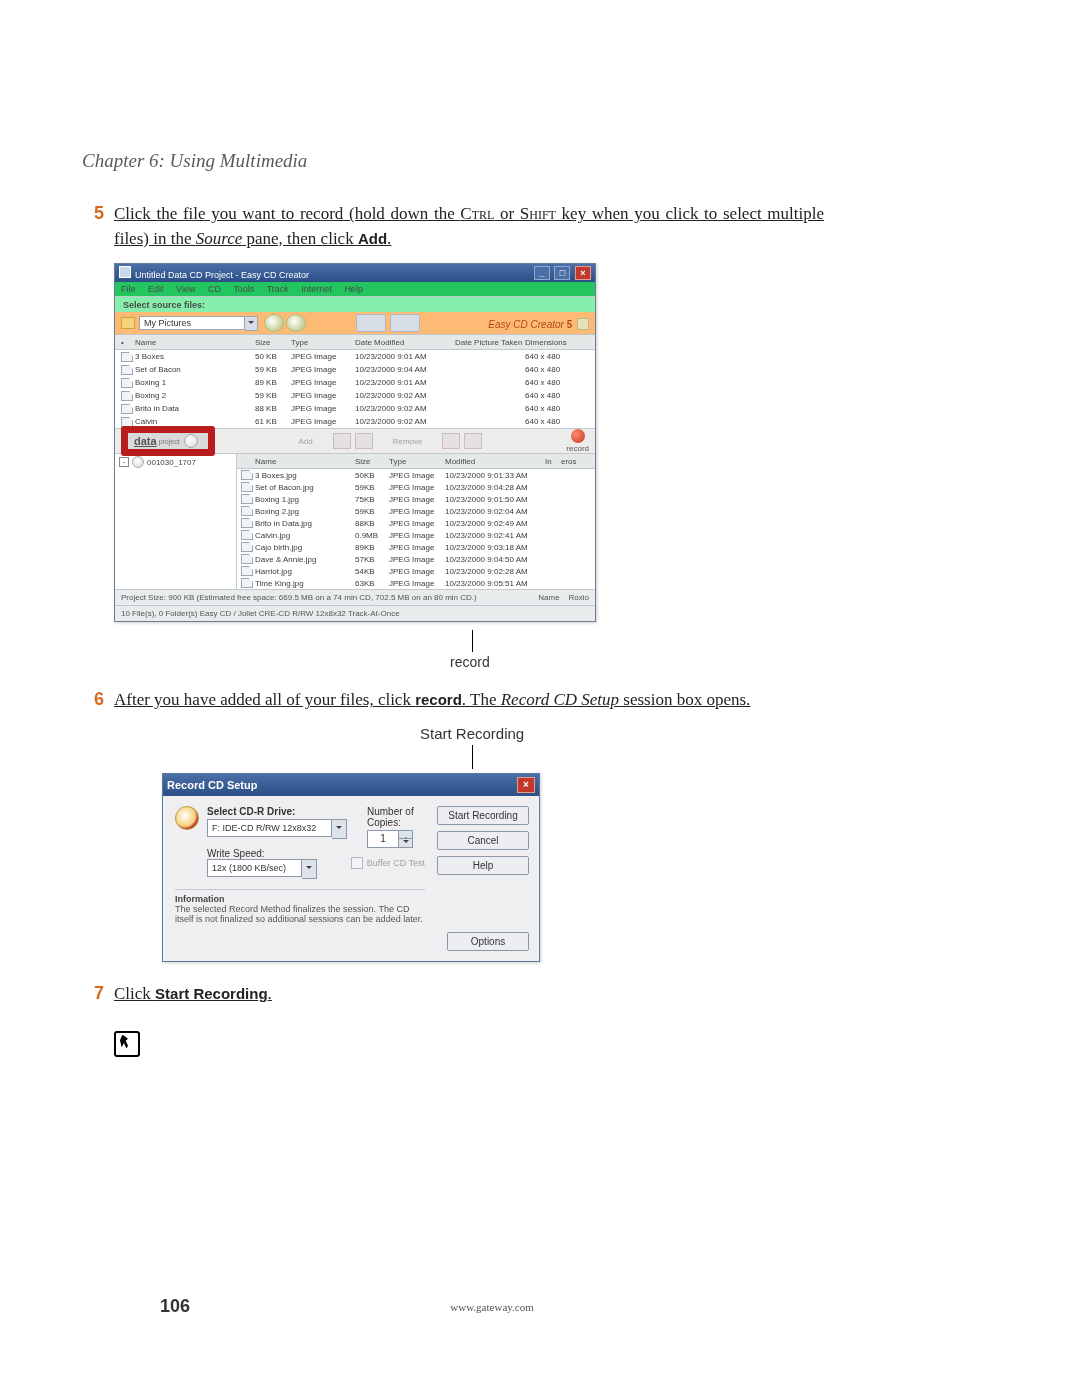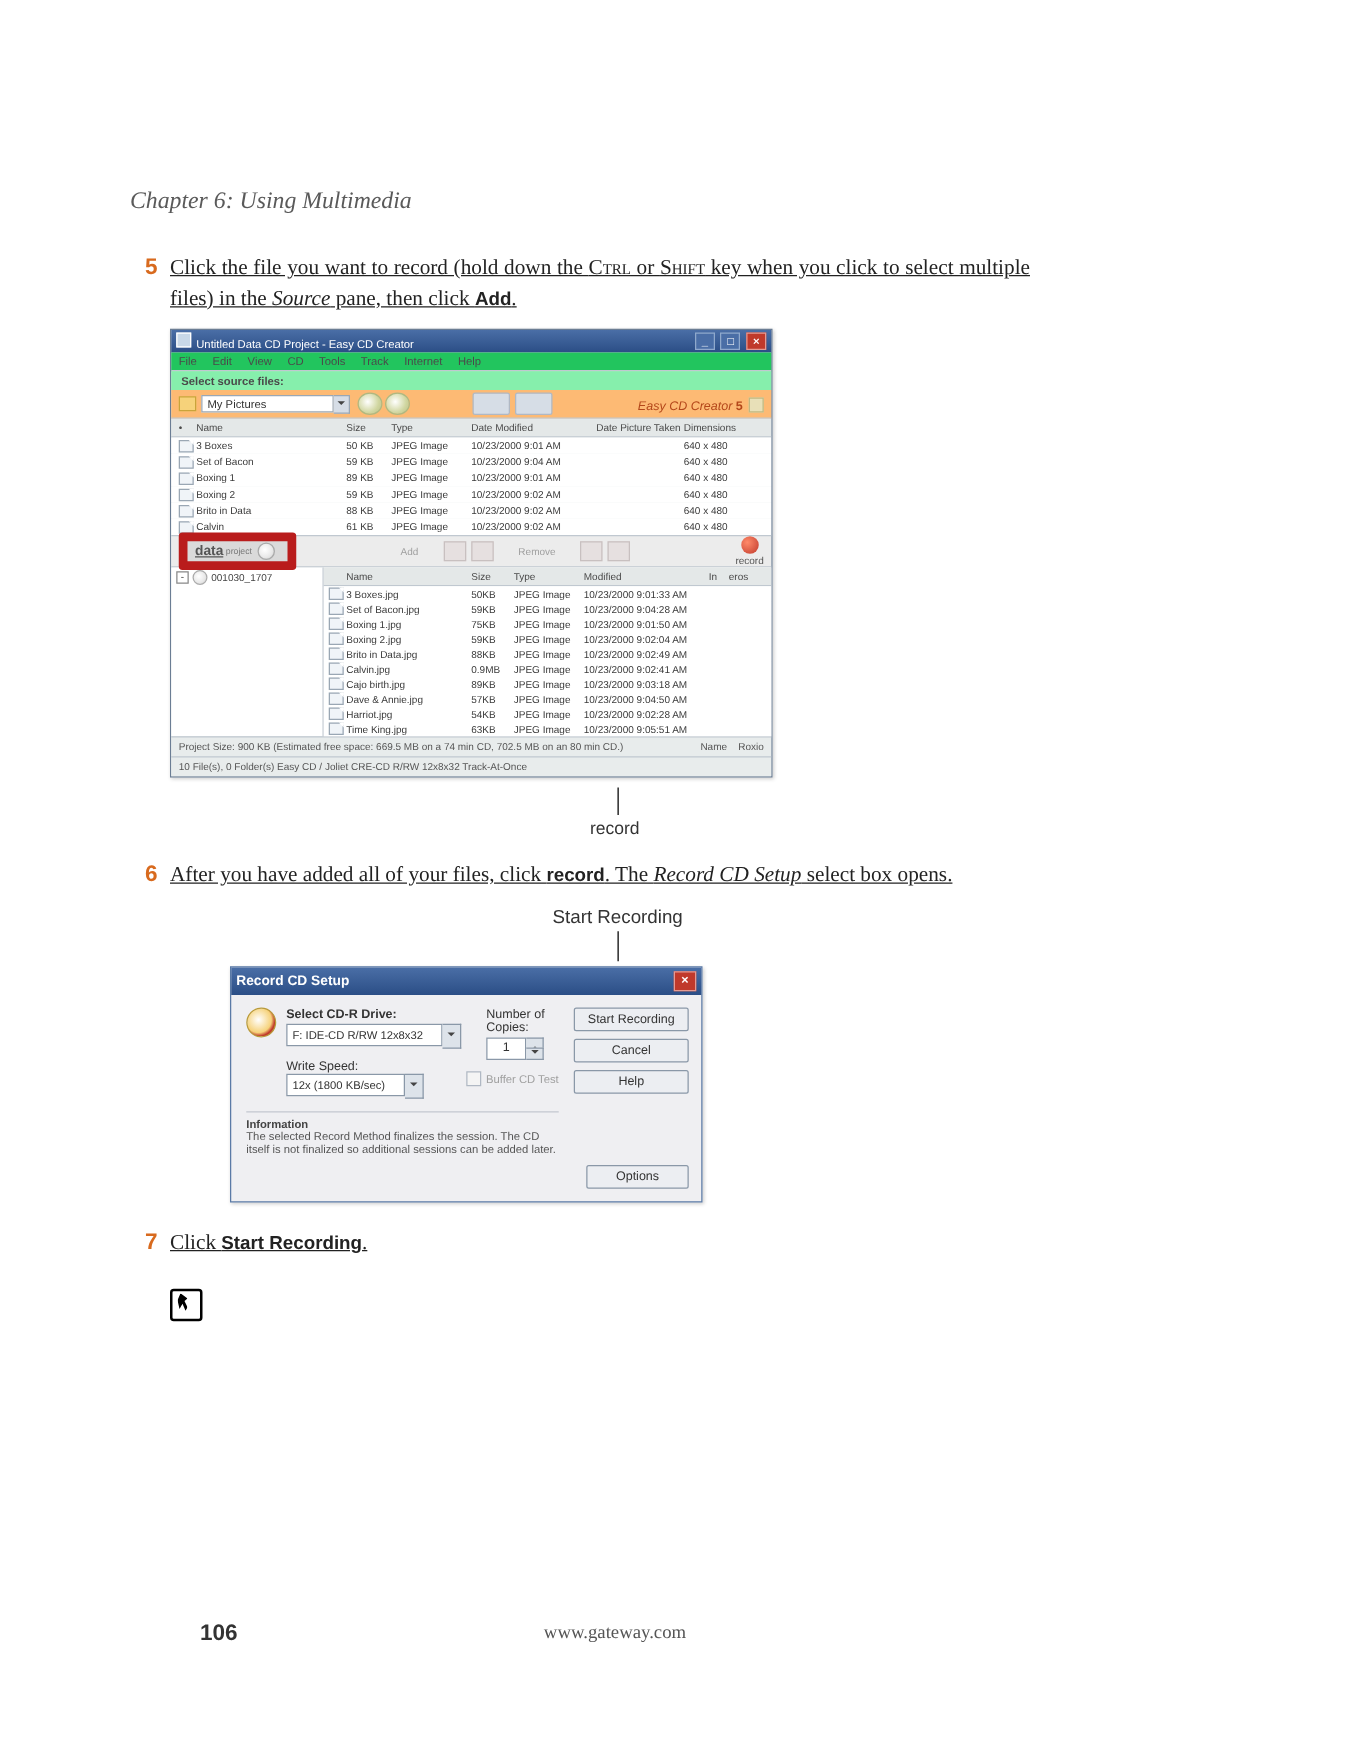--- a/index.html
+++ b/index.html
@@ -7,21 +7,21 @@
     padding: 0;
     background: #fff;
     font-family: Georgia, "Times New Roman", serif;
     color: #333;
   }
   .page {
     width: 984px;
     height: 1397px;
     position: relative;
     box-sizing: border-box;
-    padding: 150px 160px 0 104px; 
+    padding: 150px 160px 0 82px; 
   }
   .chapter-header {
     font-style: italic;
     font-size: 19px;
     color: #5a5a5a;
     margin-bottom: 30px;
   }
   .step {
     display: flex;
     margin-bottom: 12px;
@@ -513,21 +513,21 @@
   .footer .pnum {
     font-family: Arial, Helvetica, sans-serif;
     font-weight: bold;
     font-size: 18px;
     margin-left: 160px;
   }
   .footer .url {
     position: absolute;
     left: 50%;
     transform: translateX(-50%);
-    font-size: 15px;
+    font-size: 11px;
     color: #555;
   }
   .tip-icon {
     width: 22px; height: 22px;
     display: inline-block;
     background: #fff;
     border: 2px solid #000;
     border-radius: 3px;
     position: relative;
     margin-left: 32px;
@@ -867,21 +867,21 @@
   
   <div class="rec-callout">
     <div class="vline"></div>
     <div class="lbl">record</div>
   </div>
 
   
   <div class="step" style="margin-top:16px">
     <div class="step-num">6</div>
     <div class="step-body">
-      <span>After you have added all of your files, click </span><span class="bold">record</span><span>. The </span><em>Record CD Setup</em><span> select box opens.</span>
+      <span>After you have added all of your files, click </span><span class="bold">record</span><span>. The </span><em>Record CD Setup</em><span> session box opens.</span>
     </div>
   </div>
 
   
   <div class="sr-callout">
     <div class="lbl">Start Recording</div>
     <div class="vline"></div>
   </div>
 
   

